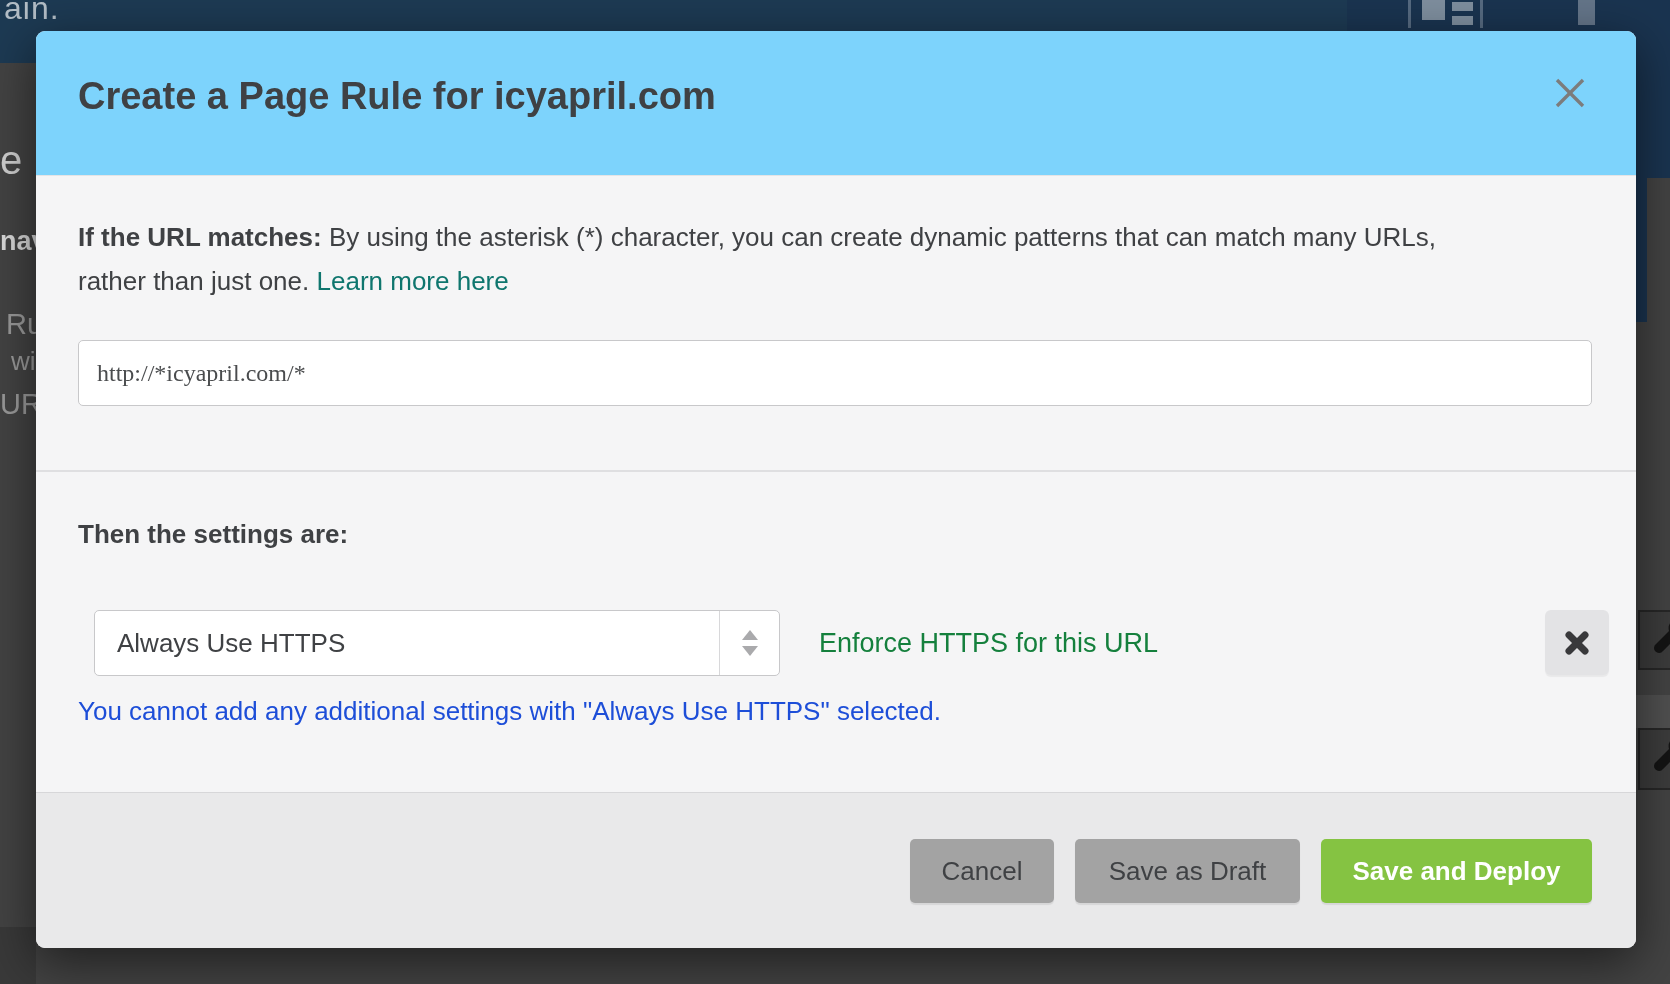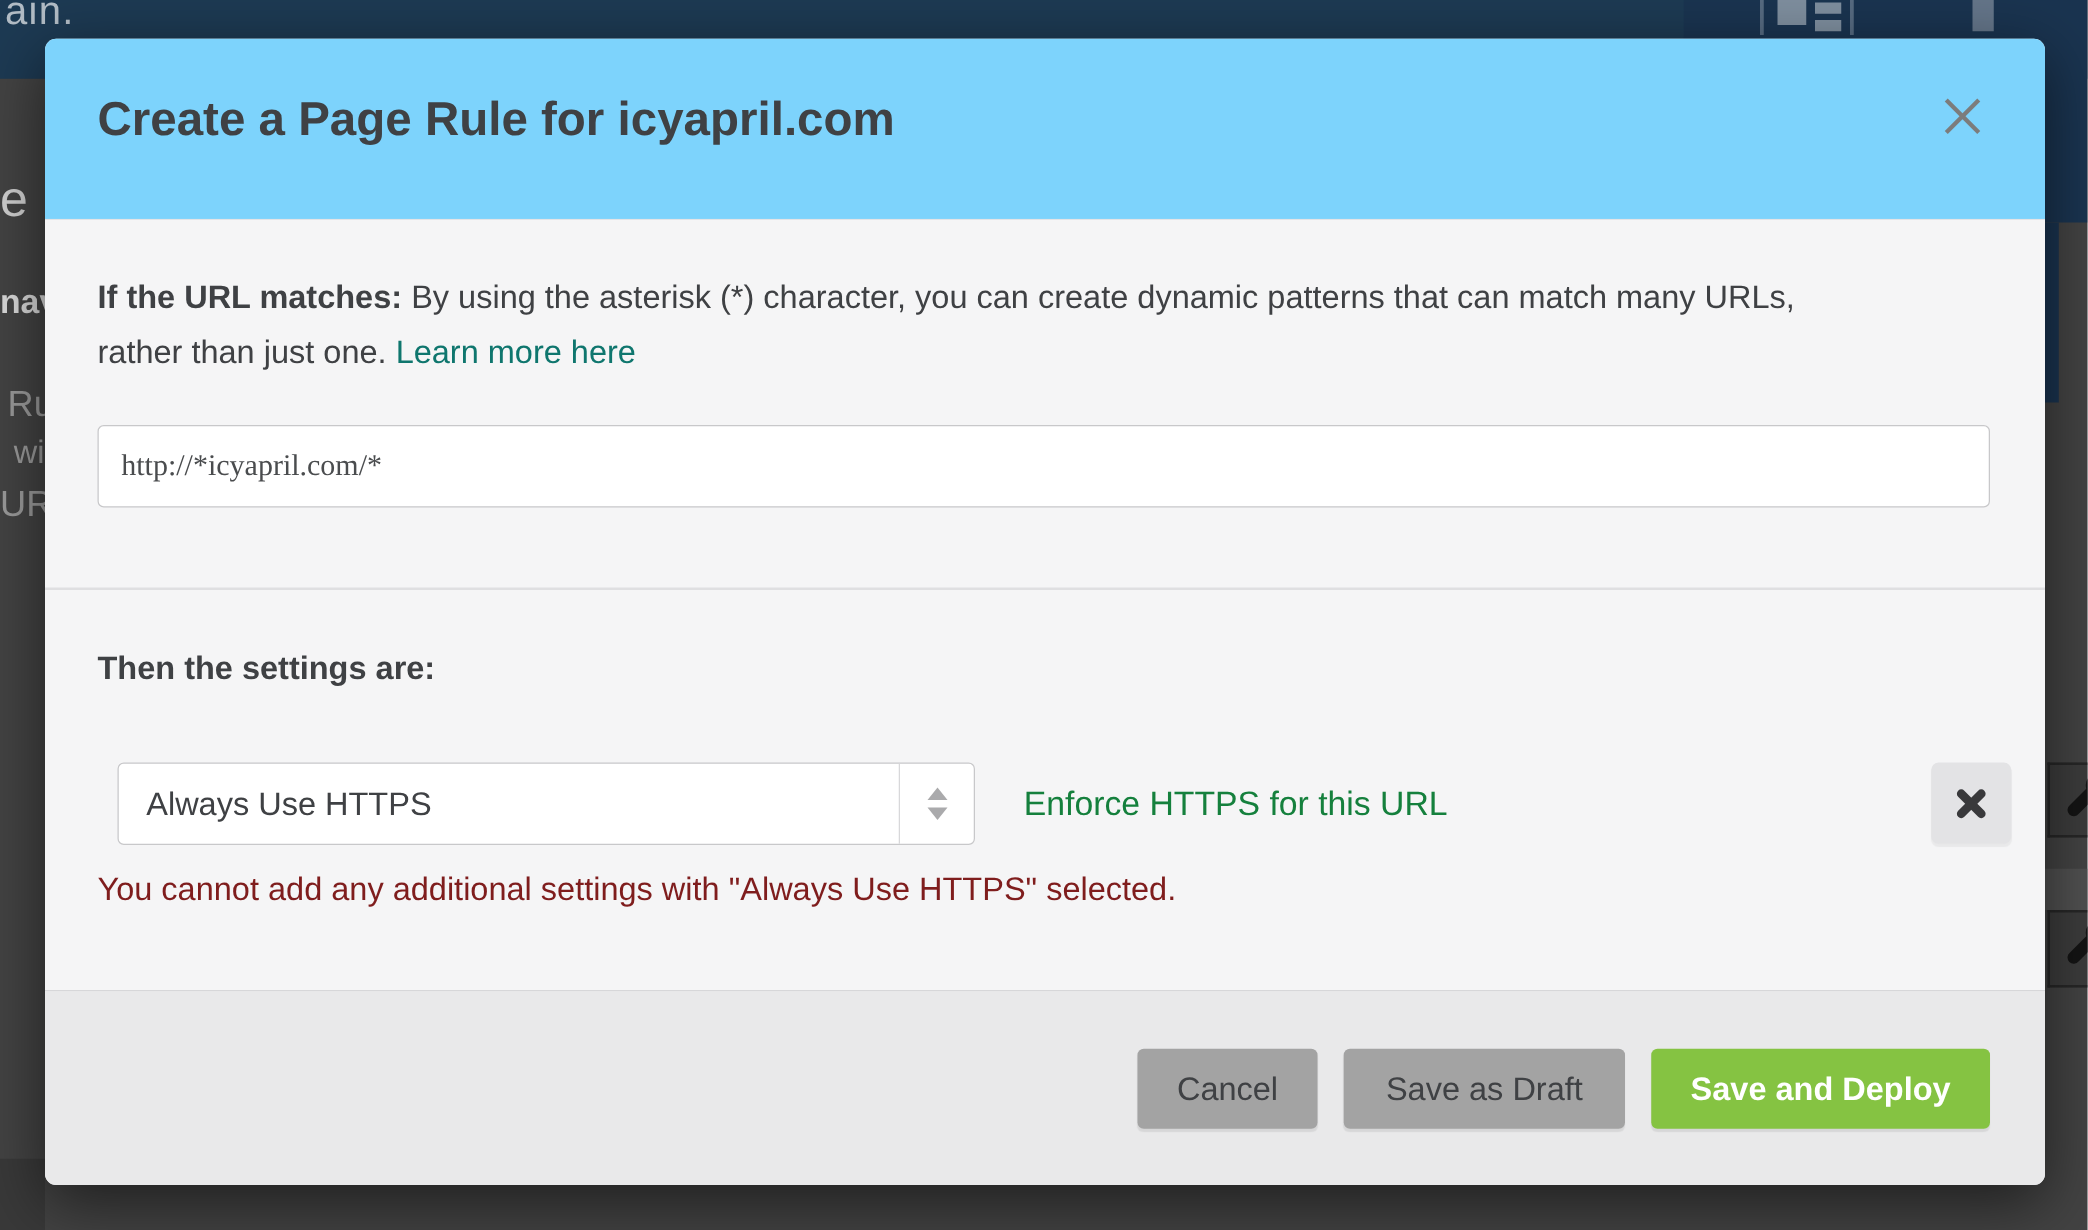--- a/index.html
+++ b/index.html
@@ -57,21 +57,21 @@
   .select-value { padding-left:22px; font-size:26px; color:#3f4144; flex:1; }
   .select-arrows { width:60px; height:100%; border-left:1px solid #d8d8da;
                    display:flex; flex-direction:column; align-items:center; justify-content:center; gap:6px; }
   .tri-up   { width:0; height:0; border-left:8px solid transparent; border-right:8px solid transparent; border-bottom:10px solid #aaaaac; }
   .tri-down { width:0; height:0; border-left:8px solid transparent; border-right:8px solid transparent; border-top:10px solid #aaaaac; }
   .setting-desc { position:absolute; left:767px; top:0; height:66px; line-height:66px; font-size:27px; color:#15803d; }
   .remove-btn { position:absolute; left:1493px; top:0; width:64px; height:65px; background:#e3e3e5;
                 border:none; border-radius:6px; cursor:pointer; box-shadow:0 2px 1px rgba(0,0,0,.05);
                 display:flex; align-items:center; justify-content:center; }
 
-  .setting-note { position:absolute; left:42px; top:658px; font-size:26px; line-height:44px; color:#7f1d1d; }
+  .setting-note { position:absolute; left:42px; top:658px; font-size:26px; line-height:44px; color:#1d4ed8; }
 
   .modal-footer { position:absolute; left:0; bottom:0; width:100%; height:156px; background:#e9e9ea;
                   border-top:1px solid #d7d7d9; border-radius:0 0 9px 9px; }
   .footer-btns { position:absolute; right:44px; top:46px; display:flex; gap:21px; height:64px; }
   .btn { height:64px; border:none; border-radius:5px; font-family:"Liberation Sans", sans-serif;
          font-size:26px; color:#3f4144; cursor:pointer; box-shadow:0 2px 1px rgba(0,0,0,.08); }
   .btn-gray  { background:#a3a3a3; }
   .btn-cancel { width:144px; }
   .btn-draft  { width:225px; }
   .btn-green { width:271px; background:#85c342; color:#ffffff; font-weight:700; }

